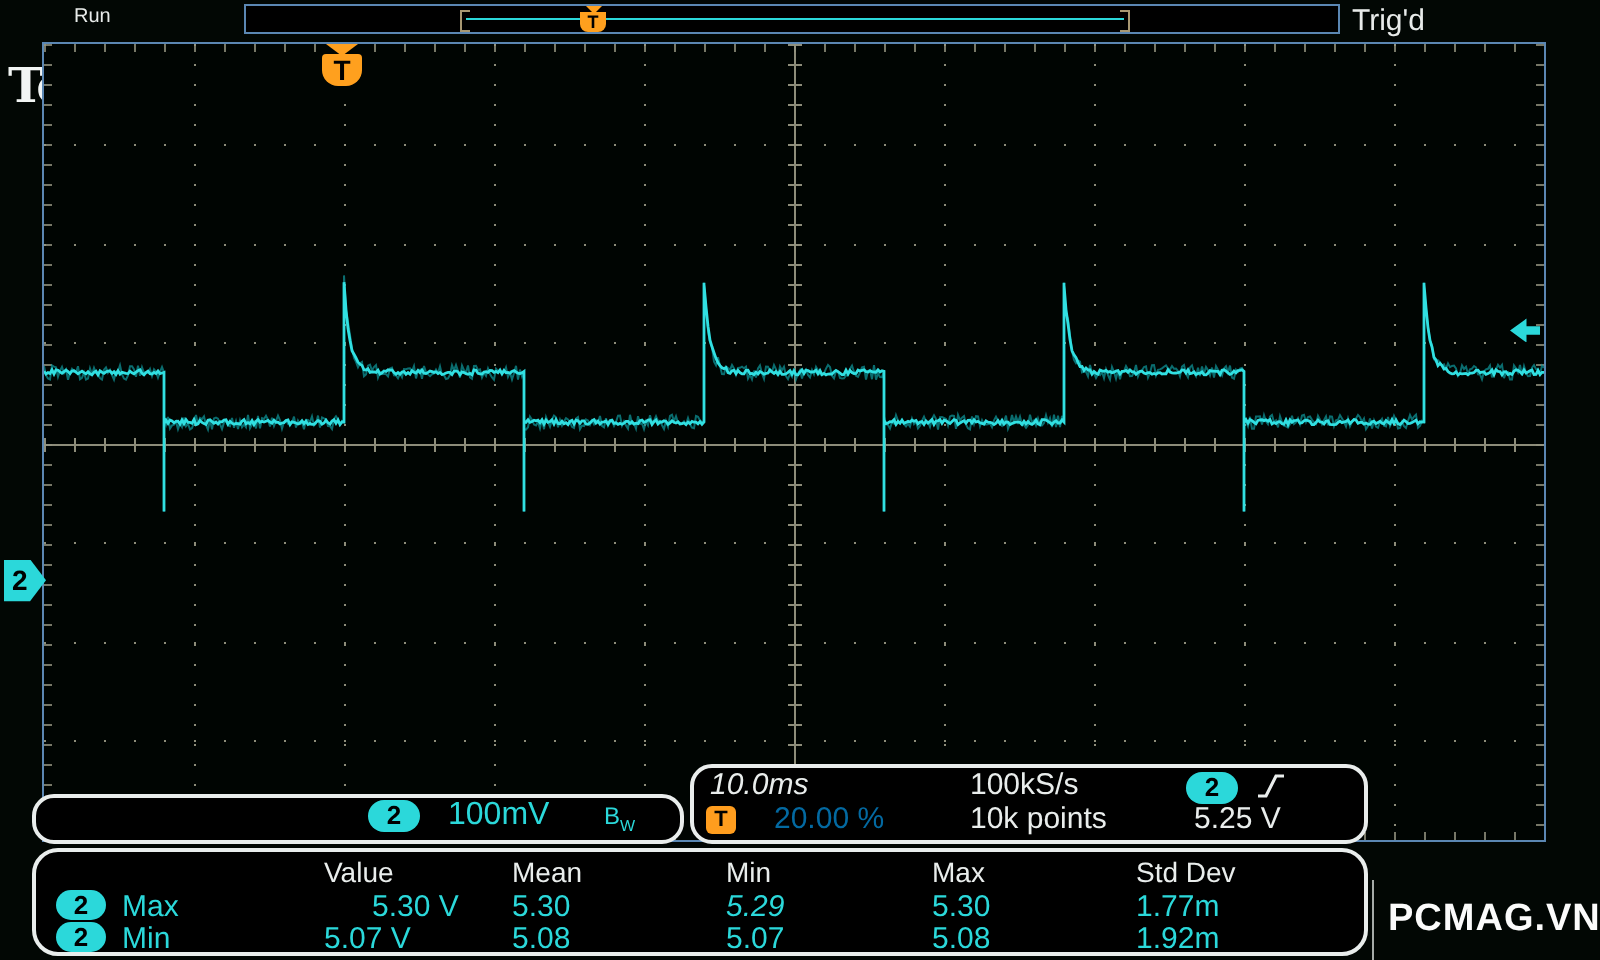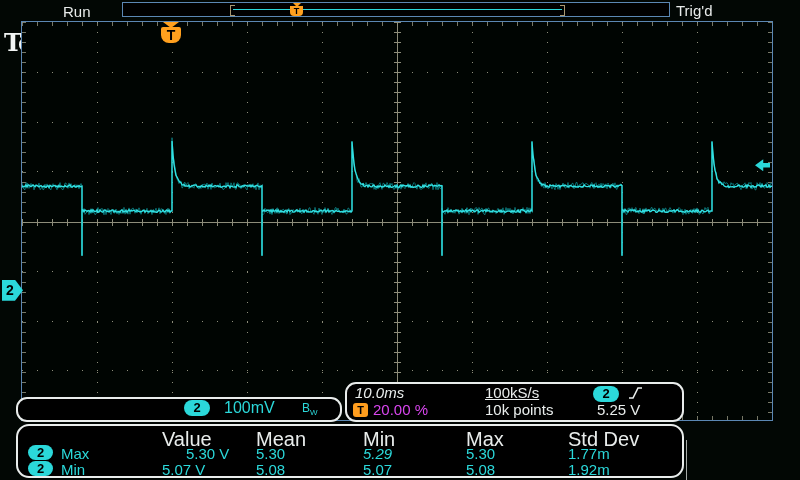--- a/index.html
+++ b/index.html
@@ -3,21 +3,21 @@
 <meta charset="utf-8">
 <style>
   html,body{margin:0;padding:0;background:#000;}
   #screen{
     position:relative;width:800px;height:480px;background:#020704;overflow:hidden;
     font-family:"Liberation Sans",sans-serif;-webkit-font-smoothing:none;
   }
   .abs{position:absolute;}
   
   .tek-logo{left:4px;top:0px;font-family:"DejaVu Serif",serif;font-weight:bold;font-size:24px;color:#f2f5f4;letter-spacing:-1px;margin-top:28px;}
-  .run-status{left:63px;top:3px;font-size:15px;color:#e8ebea;}
+  .run-status{left:37px;top:3px;font-size:10px;color:#e8ebea;}
   .trigd{left:676px;top:2px;font-size:15px;color:#e8ebea;}
   .acq-bar{left:122px;top:2px;width:546px;height:13px;border:1px solid #5b87b3;background:#000;}
   .acq-line{left:110px;top:6px;width:329px;height:1px;background:#2bd8da;}
   .acq-bracket{top:2px;width:4px;height:9px;border:1px solid #a89872;}
   .acq-bracket.l{left:107px;border-right:none;}
   .acq-bracket.r{left:437px;border-left:none;}
   .mini-trig{left:167px;top:0px;width:14px;height:13px;}
   .mini-trig .tri{position:absolute;left:3px;top:0;width:0;height:0;border-left:4px solid transparent;border-right:4px solid transparent;border-top:4px solid #ffa01e;}
   .mini-trig .bdg{position:absolute;left:0;top:3px;width:13px;height:10px;background:#ffa01e;border-radius:0 0 4px 4px;color:#000;font-weight:bold;font-size:9px;line-height:10px;text-align:center;}
   
@@ -44,26 +44,26 @@
   .trig-arrow{left:755px;top:160px;width:15px;height:12px;background:#2bd8da;
     clip-path:polygon(0 50%,55% 0,55% 32%,100% 32%,100% 68%,55% 68%,55% 100%);}
   
   .box{position:absolute;background:#000;border:2px solid #e9edec;border-radius:11px;}
   #ch-box{left:16px;top:397px;width:322px;height:21px;}
   #horiz-box{left:345px;top:382px;width:335px;height:36px;}
   #meas-box{left:16px;top:424px;width:664px;height:50px;border-radius:13px;}
   .badge{position:absolute;width:26px;height:16px;background:#2bd8da;border-radius:9px;color:#000;font-weight:bold;font-size:13px;line-height:16px;text-align:center;}
   .cyan{color:#2bd8da;}
   .white{color:#e9edec;}
-  .orange{color:#d946ef;}
+  .orange{color:#0369a1;margin-left:14px;}
   .t15{font-size:15px;line-height:16px;}
   .bw{font-size:12px;}
   .bw sub{font-size:8px;}
   .tbadge{position:absolute;width:15px;height:14px;background:#ff9d1e;border-radius:3px;color:#000;font-weight:bold;font-size:11px;line-height:14px;text-align:center;}
-  .hdr{position:absolute;top:2px;font-size:20px;color:#e9edec;}
+  .hdr{position:absolute;top:2px;font-size:14px;color:#e9edec;}
   .cell{position:absolute;font-size:15px;color:#2bd8da;}
   
   .watermark{left:694px;top:449px;font-size:19px;font-weight:bold;color:#fbfbfb;letter-spacing:.5px;}
   .wm-sep{left:686px;top:440px;width:1px;height:40px;background:#cfd4d2;opacity:.8;}
 </style>
 </head>
 <body>
 
 <div id="screen">
 
@@ -120,21 +120,21 @@
   <div class="abs trig-arrow" id="trig-level-arrow" style="top: 159.275px;"></div>
 
   <div class="box" id="ch-box">
     <div class="badge" style="left:166px;top:1px;">2</div>
     <div class="abs cyan" style="left:206px;top:0px;font-size:16px;">100mV</div>
     <div class="abs cyan bw" style="left:284px;top:2px;"><span>B</span><sub>W</sub></div>
   </div>
 
   <div class="box" id="horiz-box">
     <div class="abs white t15" style="left:8px;top:1px;font-style:italic;">10.0ms</div>
-    <div class="abs white t15" style="left:138px;top:1px;text-decoration:underline;">100kS/s</div>
+    <div class="abs white t15" style="left:138px;top:1px;">100kS/s</div>
     <div class="badge" style="left:246px;top:2px;">2</div>
     <svg class="abs" style="left:280px;top:1px;" width="18" height="16">
       <polyline points="2,13 6,13 11,3 15,3" fill="none" stroke="#e9edec" stroke-width="1.6"></polyline>
     </svg>
     <div class="tbadge" style="left:6px;top:19px;">T</div>
     <div class="abs orange t15" style="left:26px;top:18px;">20.00 %</div>
     <div class="abs white t15" style="left:138px;top:18px;">10k points</div>
     <div class="abs white t15" style="left:250px;top:18px;">5.25 V</div>
   </div>
 
@@ -159,13 +159,14 @@
       <div class="cell" style="left:43px;top:35px;">Min</div>
       <div class="cell" style="left:144px;top:35px;">5.07 V</div>
       <div class="cell" style="left:238px;top:35px;">5.08</div>
       <div class="cell" style="left:345px;top:35px;">5.07</div>
       <div class="cell" style="left:448px;top:35px;">5.08</div>
       <div class="cell" style="left:550px;top:35px;">1.92m</div>
     </div>
   </div>
 
   <div class="abs wm-sep"></div>
+  <div class="abs watermark">PCMAG.VN</div>
 </div>
 
 </body></html>

